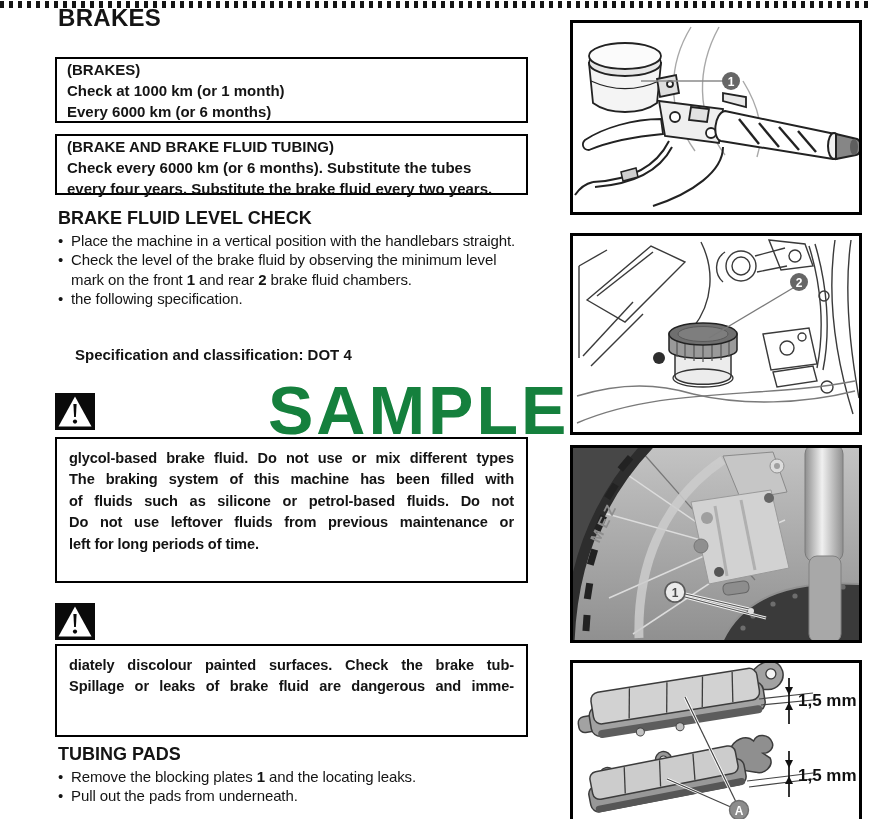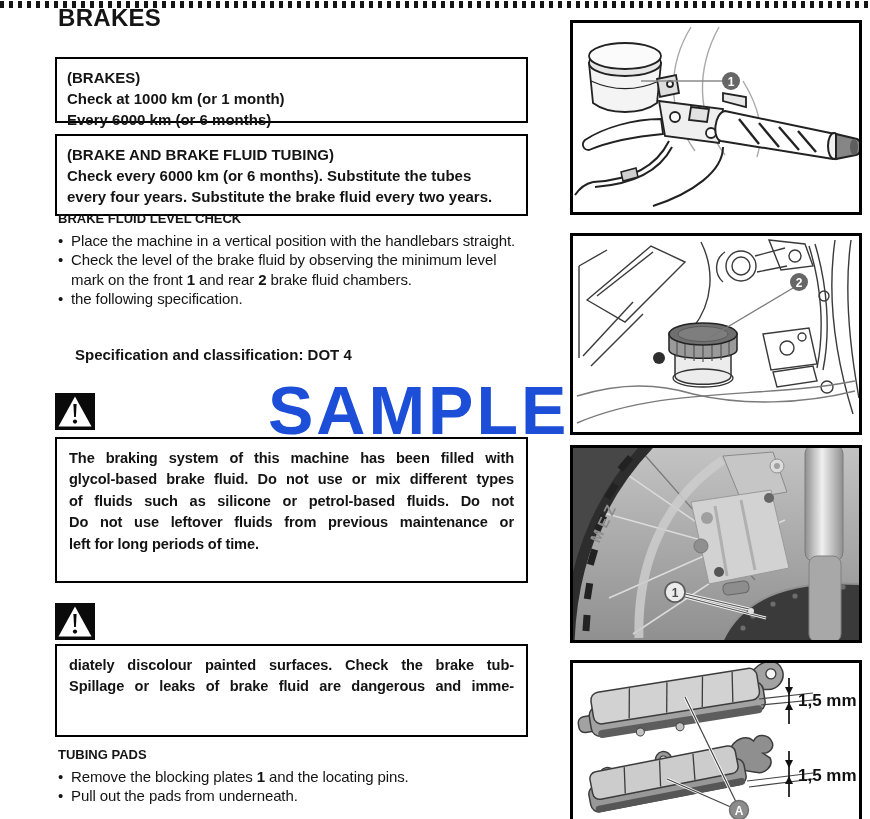--- a/index.html
+++ b/index.html
@@ -5,43 +5,43 @@
   html,body{margin:0;padding:0;}
   body{width:870px;height:819px;background:#ffffff;position:relative;overflow:hidden;
        font-family:"Liberation Sans",sans-serif;color:#141414;}
   .abs{position:absolute;}
   
   .perf{left:0;top:1px;width:870px;height:7px;
         background:repeating-linear-gradient(to right,#151515 0 4px,transparent 4px 9px);}
   
   .title{left:58px;top:4px;font-size:24px;font-weight:bold;letter-spacing:.3px;}
   .kbox{left:55px;width:473px;border:2px solid #000;box-sizing:border-box;
-        padding:8px 10px 6px 10px;font-size:15px;font-weight:bold;line-height:21px;}
+        padding:0 10px 6px 10px;font-size:15px;font-weight:bold;line-height:21px;}
   .box1{top:57px;height:66px;}
-  .box2{top:134px;height:82px;}
+  .box2{top:134px;height:61px;}
   .sect{left:58px;width:470px;font-size:15px;line-height:19.2px;letter-spacing:-.1px;}
   .fluid{top:209px;}
   .pads{top:745px;}
-  .shead{font-size:13px;font-weight:bold;margin-bottom:3px;letter-spacing:0;}
+  .shead{font-size:18px;font-weight:bold;margin-bottom:3px;letter-spacing:0;}
   .bullet{display:flex;}
   .dot{width:13px;flex:0 0 13px;}
   .btxt{flex:1;}
   .bl{display:block;}
   .spec{left:58px;top:346px;font-size:15px;font-weight:bold;margin-left:17px;}
   .wicon{left:55px;width:40px;height:37px;}
   .wi1{top:393px;} .wi2{top:603px;}
   .wbox{left:55px;width:473px;border:2px solid #000;box-sizing:border-box;
         padding:9px 12px;font-size:14.6px;font-weight:bold;line-height:21.4px;letter-spacing:-.1px;}
   .wb1{top:437px;height:146px;}
   .wb2{top:644px;height:93px;}
   .jl{text-align:justify;text-align-last:justify;}
   .ll{text-align:left;}
   
   .watermark{left:268px;top:376px;font-size:68px;font-weight:bold;letter-spacing:3px;
-             color:#1d4ed8;z-index:9;line-height:1;}
+             color:#15803d;z-index:9;line-height:1;}
   
   .fig{left:570px;width:292px;border:3px solid #000;box-sizing:border-box;background:#fff;overflow:hidden;}
   .f1{top:20px;height:195px;}
   .f2{top:233px;height:202px;}
   .f3{top:445px;height:198px;}
   .f4{top:660px;height:170px;}
   .fig svg{display:block;width:100%;height:100%;}
   text{font-family:"Liberation Sans",sans-serif;}
 </style>
 </head>
@@ -89,22 +89,22 @@
 <div class="abs wicon wi1">
   <svg viewBox="0 0 40 37">
       <rect x="0" y="0" width="40" height="37" fill="#0a0a0a"></rect>
     <polygon points="20,3.5 36.5,33.5 3.5,33.5" fill="#ffffff"></polygon>
     <path d="M18.4 11 L21.6 11 L20.9 24 L19.1 24 Z" fill="#0a0a0a"></path>
     <circle cx="20" cy="28.6" r="2.1" fill="#0a0a0a"></circle>
     </svg>
 </div>
 
 <div class="abs wbox wb1">
+  <div class="jl">glycol-based brake fluid. Do not use or mix different types</div>
   <div class="jl">The braking system of this machine has been filled with</div>
-  <div class="jl">glycol-based brake fluid. Do not use or mix different types</div>
   <div class="jl">of fluids such as silicone or petrol-based fluids. Do not</div>
   <div class="jl">Do not use leftover fluids from previous maintenance or</div>
   <div class="ll">left for long periods of time.</div>
 </div>
 
 <div class="abs wicon wi2">
   <svg viewBox="0 0 40 37">
       <rect x="0" y="0" width="40" height="37" fill="#0a0a0a"></rect>
     <polygon points="20,3.5 36.5,33.5 3.5,33.5" fill="#ffffff"></polygon>
     <path d="M18.4 11 L21.6 11 L20.9 24 L19.1 24 Z" fill="#0a0a0a"></path>
@@ -114,21 +114,21 @@
 
 <div class="abs wbox wb2">
   <div class="jl">diately discolour painted surfaces. Check the brake tub-</div>
   <div class="jl">Spillage or leaks of brake fluid are dangerous and imme-</div>
 </div>
 
 <div class="abs sect pads">
   <div class="shead">TUBING PADS</div>
   <div class="bullet">
     <span class="dot">•</span>
-    <span class="btxt"><span>Remove the blocking plates </span><b>1</b><span> and the locating pins.</span></span>
+    <span class="btxt"><span>Remove the blocking plates </span><b>1</b><span> and the locating leaks.</span></span>
   </div>
   <div class="bullet">
     <span class="dot">•</span>
     <span class="btxt">Pull out the pads from underneath.</span>
   </div>
 </div>
 
 <div class="abs watermark">SAMPLE</div>
 
 <div class="abs fig f1">

